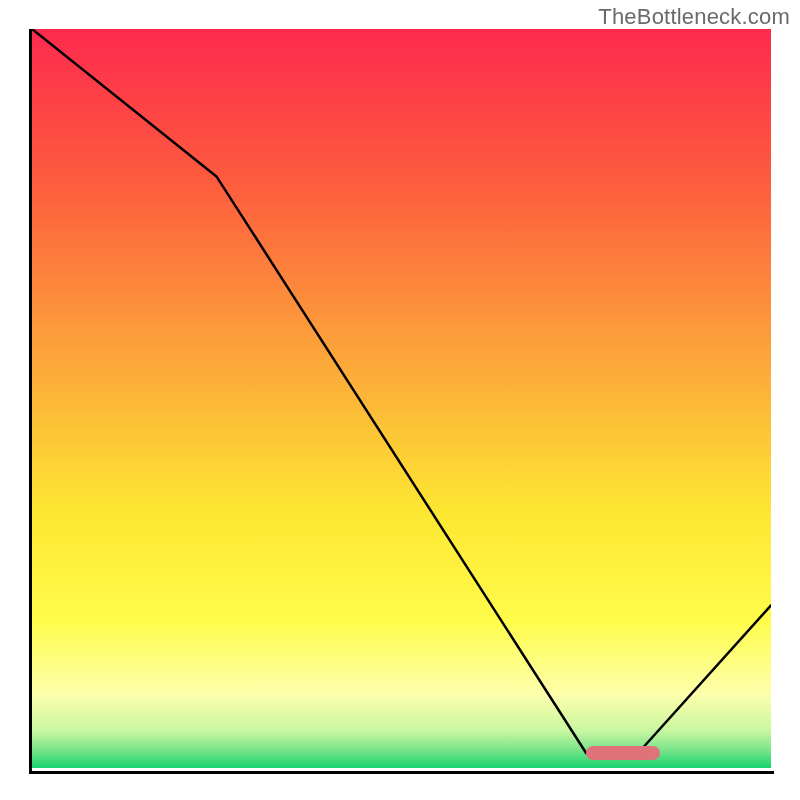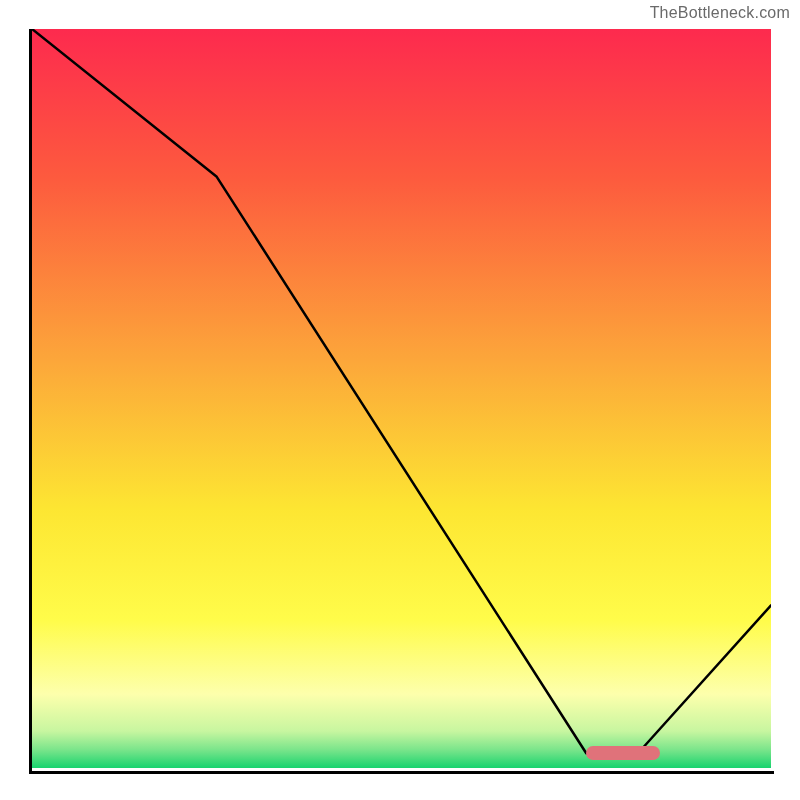--- a/index.html
+++ b/index.html
@@ -9,21 +9,21 @@
     background: #ffffff;
     position: relative;
     font-family: Arial, Helvetica, sans-serif;
     overflow: hidden;
   }
   .watermark {
     position: absolute;
     top: 4px;
     right: 10px;
     color: #6a6a6a;
-    font-size: 16px;
+    font-size: 22px;
     font-weight: 500;
     letter-spacing: 0.2px;
   }
   .plot-frame {
     position: absolute;
     top: 29px;
     left: 29px;
     width: 742px;
     height: 742px;
     border: 3px solid #000;

